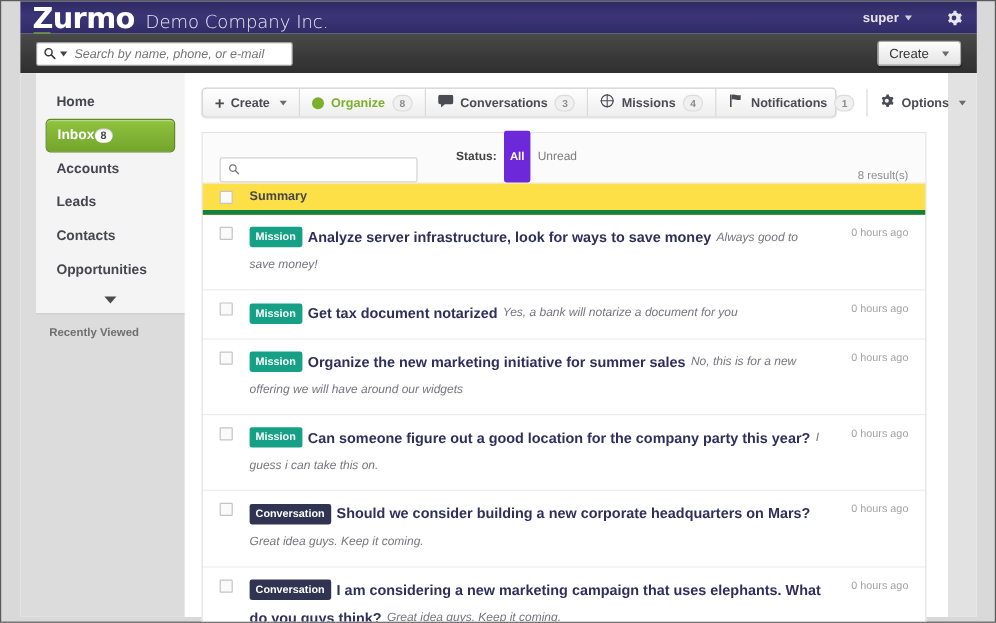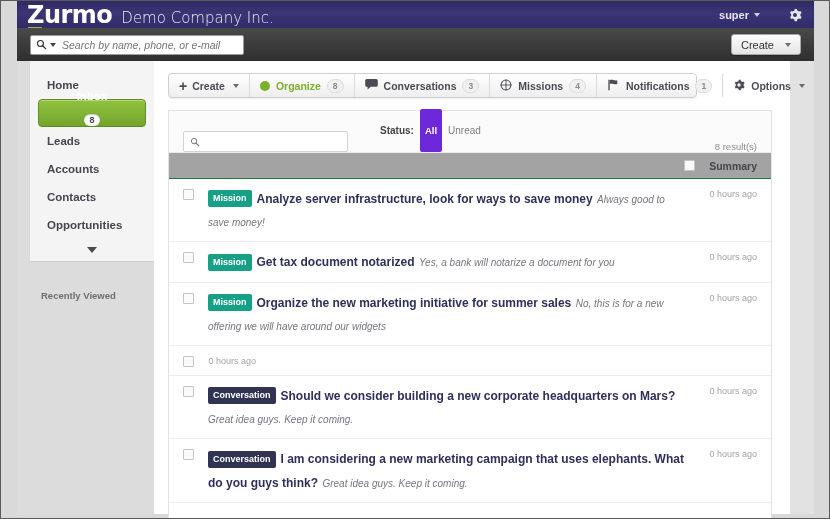--- a/index.html
+++ b/index.html
@@ -95,38 +95,38 @@
   .nav { padding: 10px 8px 0 8px; }
   .nav-item {
     height: 28px; display: flex; align-items: center;
     padding: 0 9px; font-size: 11.5px; color: #46464f; font-weight: bold;
     cursor: pointer; border-radius: 4px;
   }
   .nav-item.active {
     background: linear-gradient(to bottom, #8fc33f 0%, #73a52c 100%);
     color: #ffffff; border: 1px solid #5f8b22;
     box-shadow: inset 0 1px 0 rgba(255,255,255,.35);
-    justify-content: flex-end; gap: 12px; flex-direction: column;
+    justify-content: flex-start; gap: 0;
   }
   .nav-badge {
     background: #fbfbfb; color: #4b4b4b; font-size: 9px; font-weight: bold;
     border-radius: 7px; padding: 1px 5px; min-width: 15px; text-align: center;
     box-shadow: inset 0 1px 1px rgba(0,0,0,.2);
   }
   .nav-more {
     display: flex; justify-content: center; align-items: center;
     height: 22px; cursor: pointer;
   }
   .tri-dn {
     width: 0; height: 0; border-left: 5px solid transparent;
     border-right: 5px solid transparent; border-top: 6px solid #4a4a4a;
   }
   .recent {
     flex: 1; background: #dcdcdc; border-top: 1px solid #cdcdcd;
-    padding: 28px 11px;
+    padding: 10px 11px;
   }
   .recent-title { font-size: 9.5px; color: #6e6e6e; font-weight: bold; }
 
   
   .main { flex: 1; background: #ffffff; padding: 12px 0 0 14px; position: relative; }
 
   
   .toolbar {
     display: flex; height: 25px; width: 529px;
     background: linear-gradient(to bottom, #ffffff, #eeeeee);
@@ -181,23 +181,22 @@
   .status-lbl { font-weight: bold; }
   .pill-on {
     background: #6d28d9; color: #fff; font-size: 9.5px; font-weight: bold;
     padding: 16px 5px; border-radius: 2px; cursor: pointer;
   }
   .pill-off { color: #7d7d7d; font-size: 10px; cursor: pointer; }
   .results { margin-left: auto; font-size: 9.5px; color: #8d8d8d; }
 
   .hdr-row {
     height: 26px; display: flex; align-items: center;
-    background: #a3a3a3; border-bottom: 1px solid #15803d;
+    background: #fde047; border-bottom: 4px solid #15803d;
     padding: 0 14px;
-    justify-content: flex-end;
   }
   .cb {
     width: 11px; height: 11px; border: 1px solid #c4c4c4; background: #fafafa;
     border-radius: 1px; flex: none; cursor: pointer;
   }
   .hdr-lbl { margin-left: 14px; font-size: 10.5px; font-weight: bold; color: #45454d; }
 
   .row {
     display: flex; align-items: flex-start;
     padding: 8px 14px; border-bottom: 1px solid #ededed;
@@ -273,24 +272,24 @@
     <div class="sidebar">
       <div class="nav">
         <div class="nav-item">
           <span>Home</span>
         </div>
         <div class="nav-item active">
           <span>Inbox</span>
           <span class="nav-badge">8</span>
         </div>
         <div class="nav-item">
+          <span>Accounts</span>
+        </div>
+        <div class="nav-item">
           <span>Leads</span>
-        </div>
-        <div class="nav-item">
-          <span>Accounts</span>
         </div>
         <div class="nav-item">
           <span>Contacts</span>
         </div>
         <div class="nav-item">
           <span>Opportunities</span>
         </div>
         <div class="nav-more">
           <span class="tri-dn"></span>
         </div>
@@ -404,20 +403,23 @@
         <div class="row">
           <span class="cb"></span>
           <div class="row-body">
             <span class="badge b-mission">Mission</span><span class="row-title">Organize the new marketing initiative for summer sales</span> <span class="row-sub">No, this is for a new offering we will have around our widgets</span>
           </div>
           <span class="row-time">0 hours ago</span>
         </div>
 
         <div class="row">
           <span class="cb"></span>
+          <div class="row-body">
+            <span class="badge b-mission">Mission</span><span class="row-title">Can someone figure out a good location for the company party this year?</span> <span class="row-sub">I guess i can take this on.</span>
+          </div>
           <span class="row-time">0 hours ago</span>
         </div>
 
         <div class="row">
           <span class="cb"></span>
           <div class="row-body">
             <span class="badge b-conversation">Conversation</span><span class="row-title">Should we consider building a new corporate headquarters on Mars?</span> <span class="row-sub">Great idea guys. Keep it coming.</span>
           </div>
           <span class="row-time">0 hours ago</span>
         </div>

